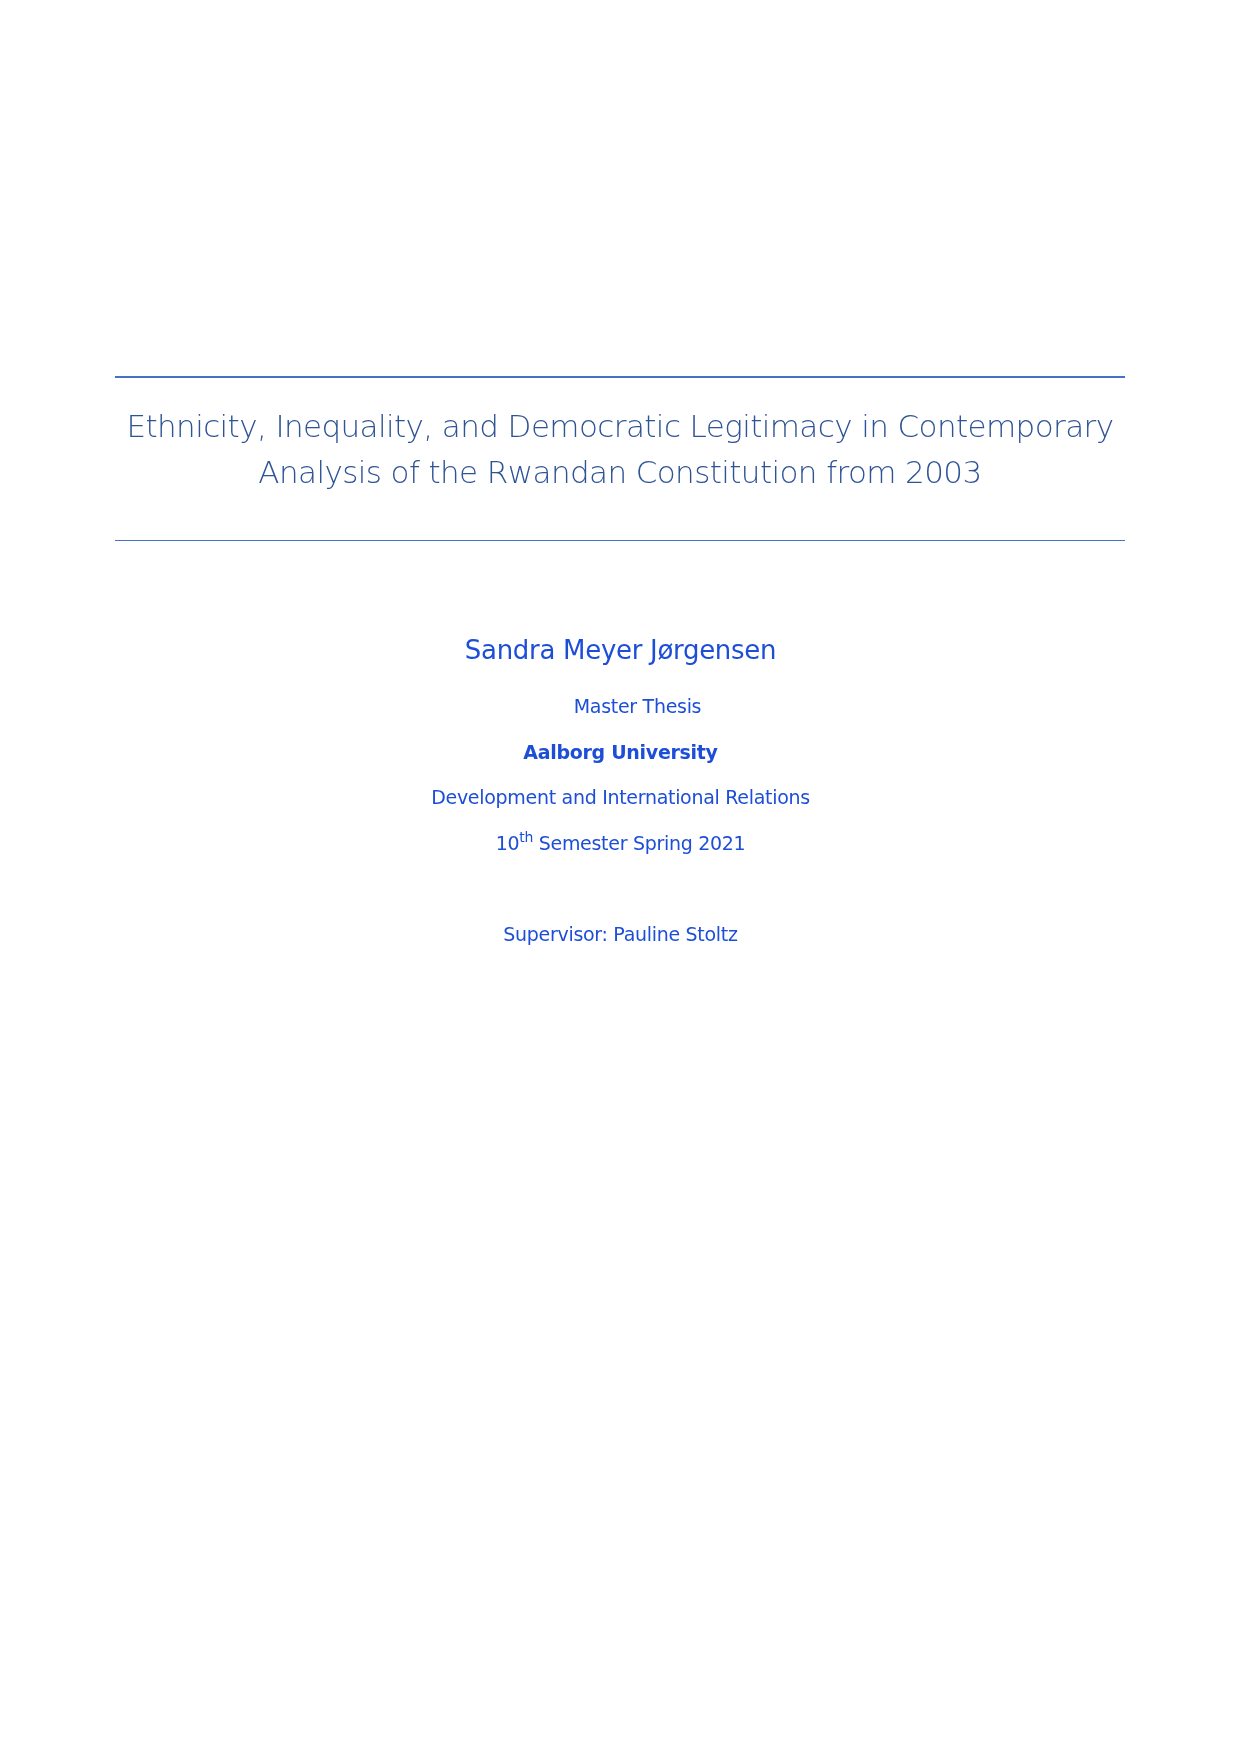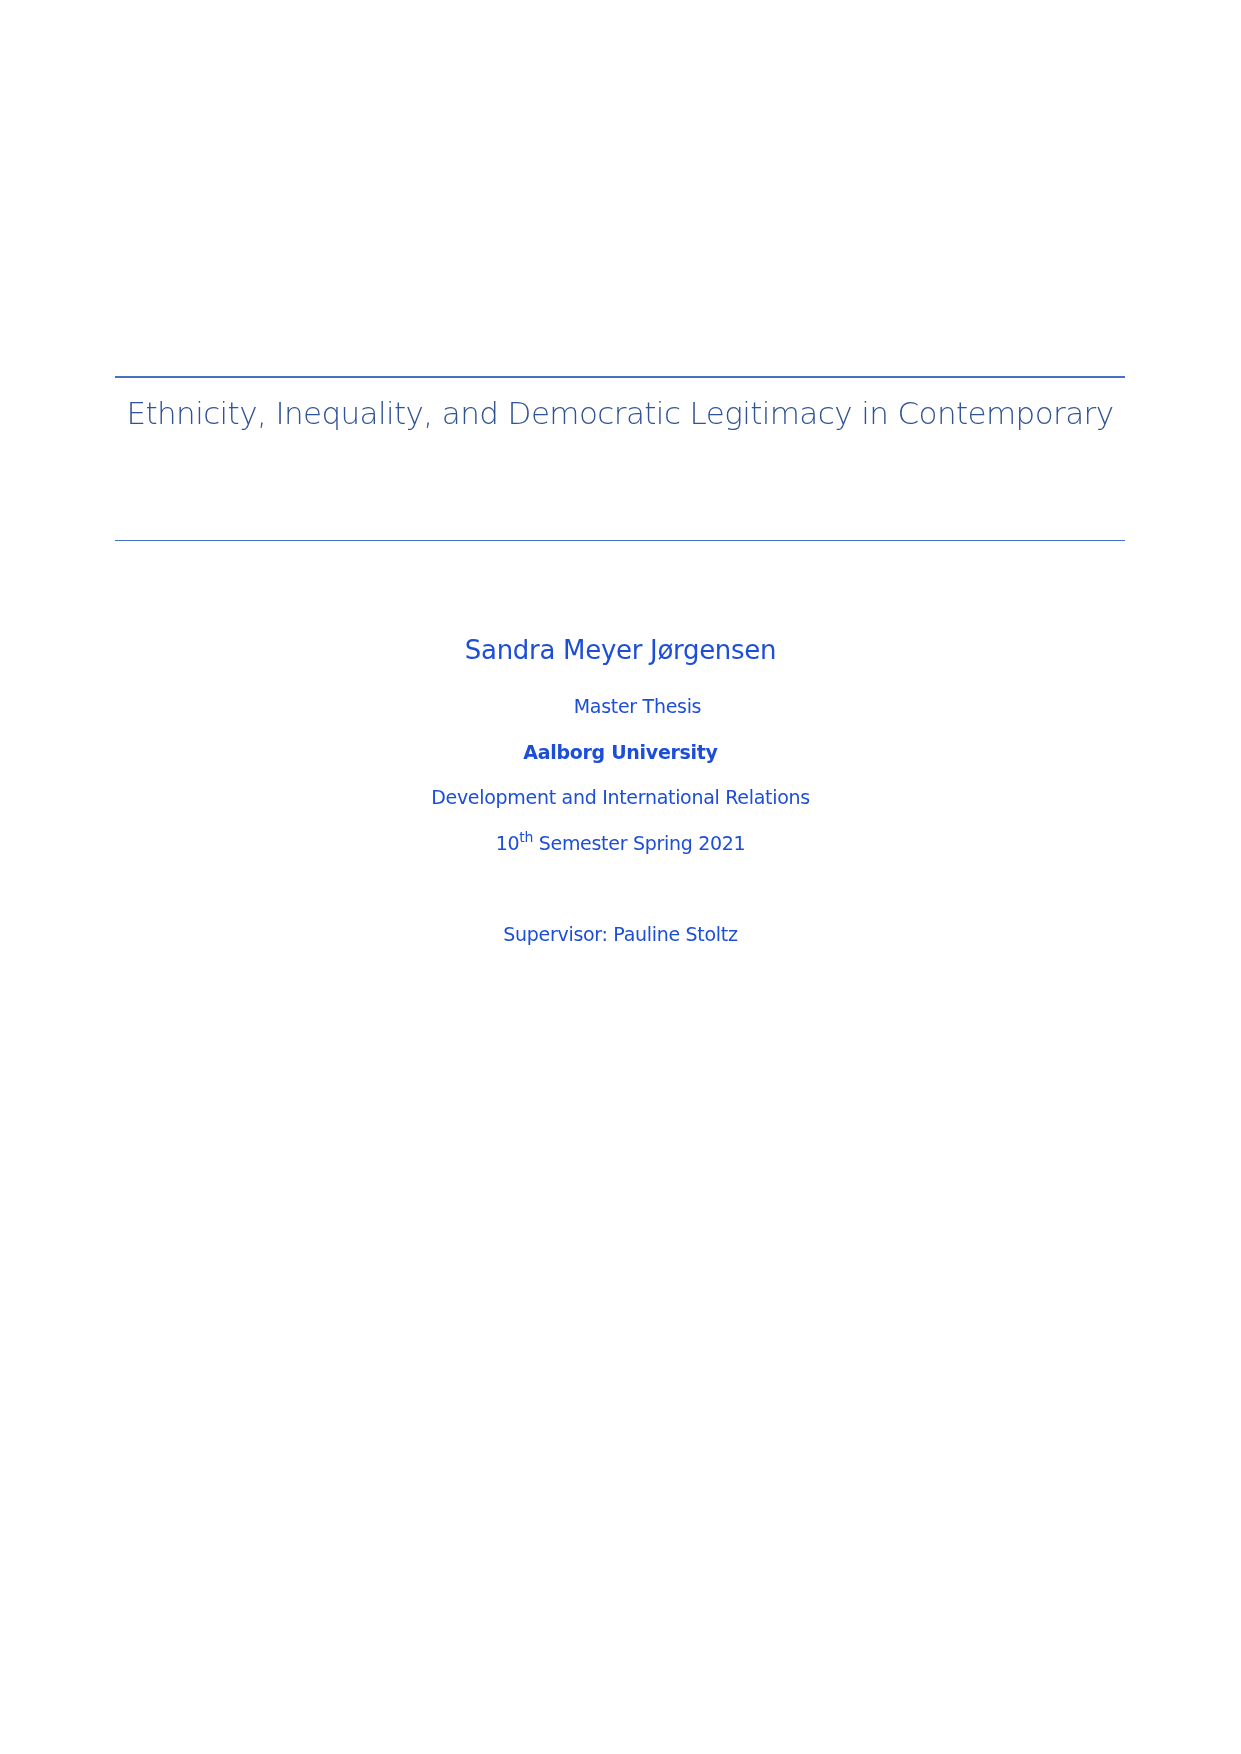--- a/index.html
+++ b/index.html
@@ -21,21 +21,21 @@
       height: 1754px;
       background: #ffffff;
     }
     .title-block {
       position: absolute;
       left: 115px;
       width: 1010px;
       top: 376px;
       border-top: 2px solid #4472C4;
       border-bottom: 1px solid #4472C4;
-      padding: 12px 0 14px 0;
+      padding: 25px 0 14px 0;
       box-sizing: border-box;
       height: 165px;
       text-align: center;
     }
     .title-line {
       display: block;
       color: #2F5496;
       font-family: "DejaVu Sans", "Liberation Sans", sans-serif;
       font-weight: 200;
       font-size: 31px;
@@ -74,20 +74,21 @@
       vertical-align: 8px;
     }
   </style>
 </head>
 <body>
 
 <div class="page">
 
   <div class="title-block">
     <span class="title-line">Ethnicity, Inequality, and Democratic Legitimacy in Contemporary</span>
+    <span class="title-line">Analysis of the Rwandan Constitution from 2003</span>
   </div>
 
   <div class="meta author">Sandra Meyer Jørgensen</div>
 
   <div class="meta line l1">Master Thesis</div>
   <div class="meta line l2">Aalborg University</div>
   <div class="meta line l3">Development and International Relations</div>
   <div class="meta line l4"><span>10</span><sup>th</sup><span> Semester Spring 2021</span></div>
 
   <div class="meta line l5">Supervisor: Pauline Stoltz</div>

